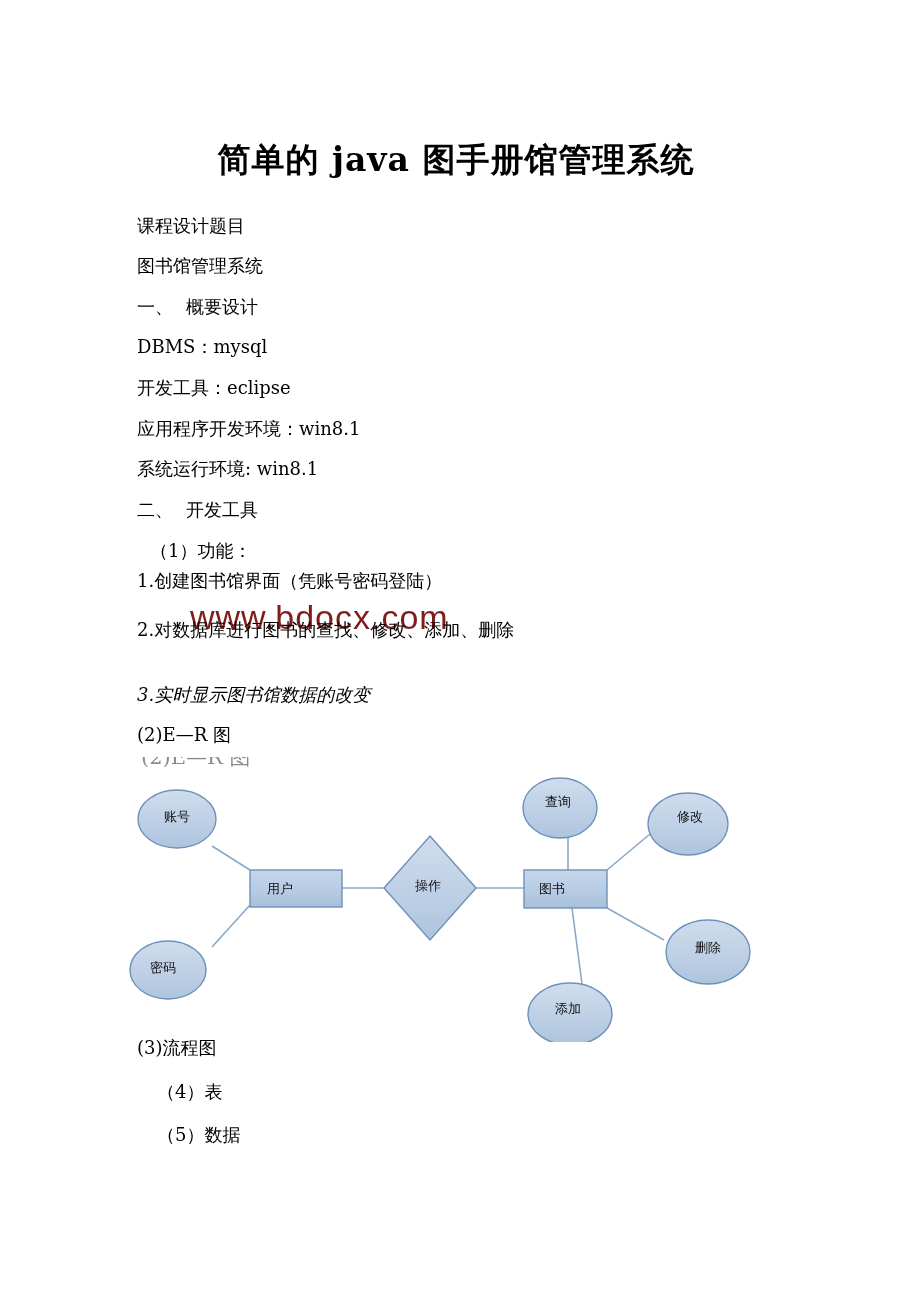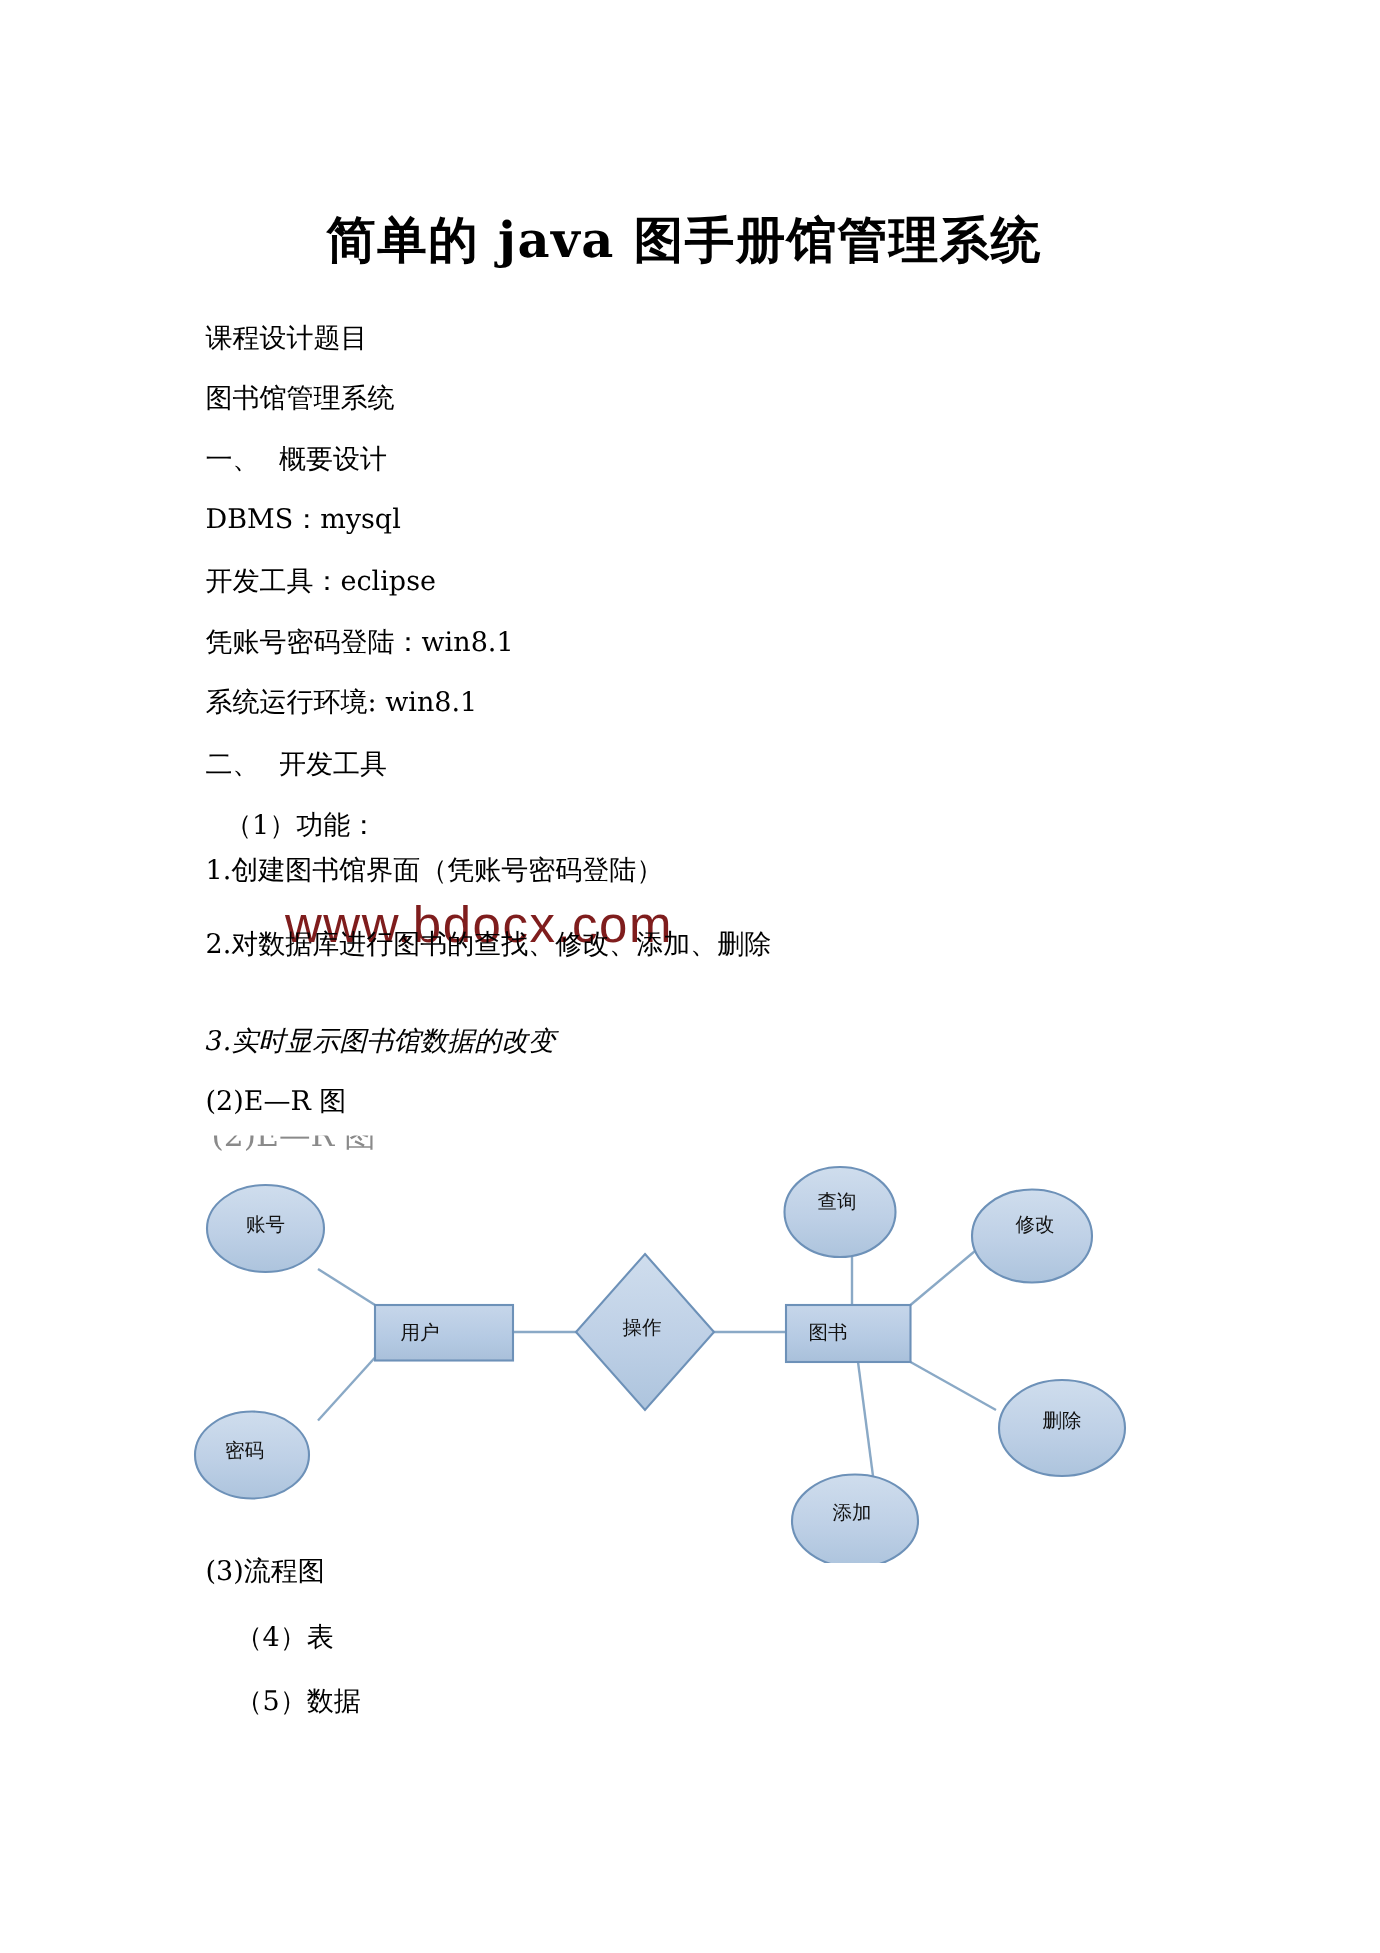--- a/index.html
+++ b/index.html
@@ -202,21 +202,21 @@
     <div class="line" style="top:253px;">图书馆管理系统</div>
 
     <div class="line" style="top:294px;">
       <span>一、</span><span class="gap"></span><span>概要设计</span>
     </div>
 
     <div class="line" style="top:334px;">DBMS：mysql</div>
 
     <div class="line" style="top:375px;">开发工具：eclipse</div>
 
-    <div class="line" style="top:416px;">凭账号密码登陆：win8.1</div>
+    <div class="line" style="top:416px;">应用程序开发环境：win8.1</div>
 
     <div class="line" style="top:456px;">系统运行环境: win8.1</div>
 
     <div class="line" style="top:497px;">
       <span>二、</span><span class="gap"></span><span>开发工具</span>
     </div>
 
     <div class="line indent1" style="top:538px;">（1）功能：</div>
 
     <div class="line" style="top:568px;">1.创建图书馆界面（凭账号密码登陆）</div>

